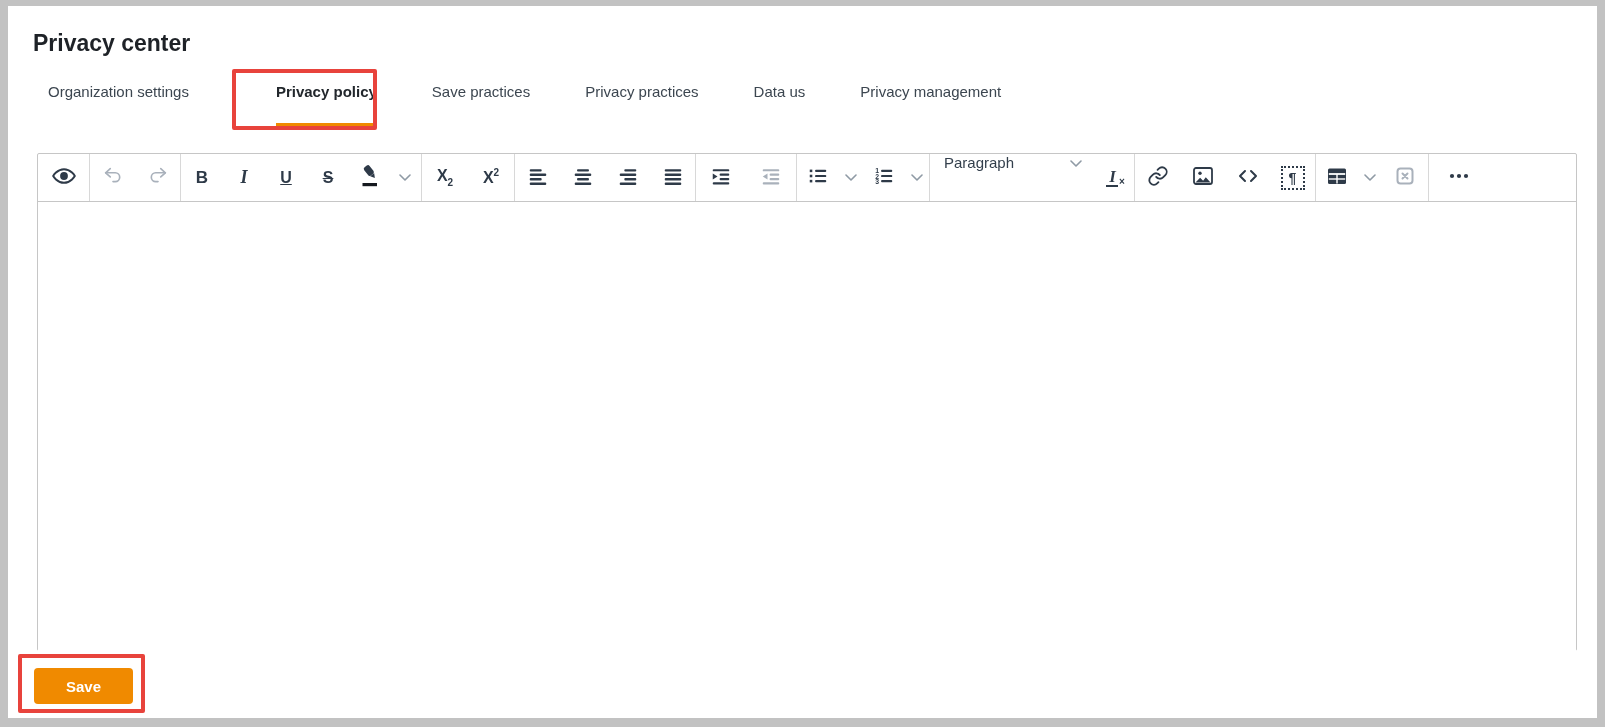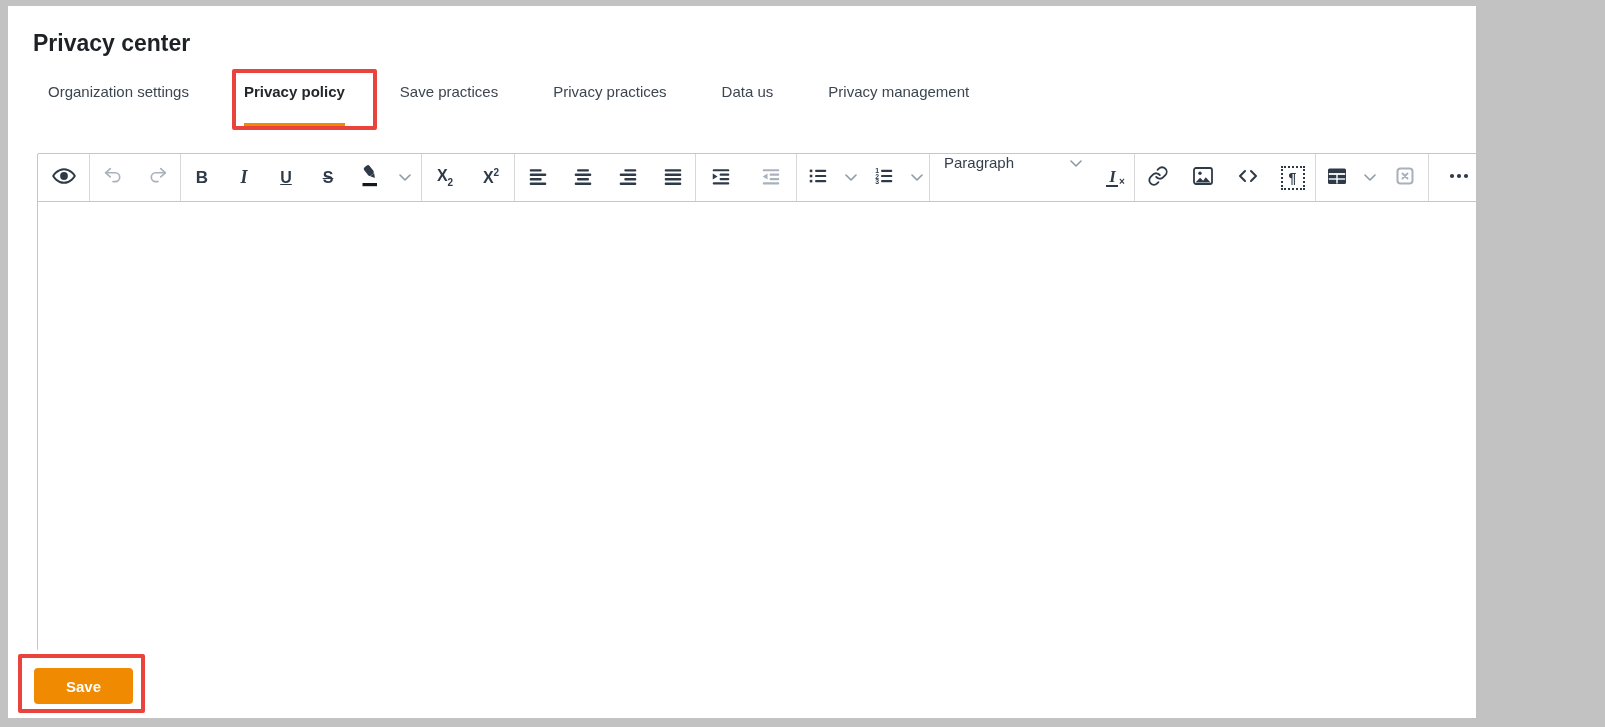--- a/index.html
+++ b/index.html
@@ -1,26 +1,26 @@
 <!DOCTYPE html>
 <html><head>
 <meta charset="utf-8">
 <style>
   * { margin:0; padding:0; box-sizing:border-box; }
   html,body { width:1605px; height:727px; font-family:"Liberation Sans", sans-serif; }
   .frame { position:absolute; inset:0; width:1605px; height:727px; background:#c2c2c2; }
-  .page { position:absolute; left:8px; top:6px; width:1468px; height:712px; background:#ffffff; overflow:hidden; }
+  .page { position:absolute; left:8px; top:6px; width:1589px; height:712px; background:#ffffff; overflow:hidden; }
 
   
   .page-title { position:absolute; left:25px; top:24px; font-size:23px; font-weight:700; color:#1e2227; }
 
   
   .tabs { position:absolute; left:40px; top:76px; display:flex; gap:55px;text-align:center; }
   .tab { font-size:15px; color:#3c4650; padding-bottom:21px; cursor:pointer; white-space:nowrap; line-height:20px; }
-  .tab.active { font-weight:700; color:#22272c; border-bottom:3px solid #f08a00; }
+  .tab.active { font-weight:700; color:#22272c; border-bottom:3px solid #f08a00;margin-left:32px; }
 
   
   .annot { position:absolute; border:4px solid #e8433c; border-radius:2px; pointer-events:none; }
   .annot-tab  { left:224px; top:63px;  width:145px; height:61px; }
   .annot-save { left:10px;  top:648px; width:127px; height:59px; }
 
   
   .editor { position:absolute; left:29px; top:147px; width:1540px; height:498px; border:1px solid #c6c6c6; border-radius:2px; }
   .toolbar { height:48px; border-bottom:1px solid #c6c6c6; display:flex; align-items:stretch; }
   .tb-sep { width:1px; background:#d8d8d8; align-self:stretch; }

